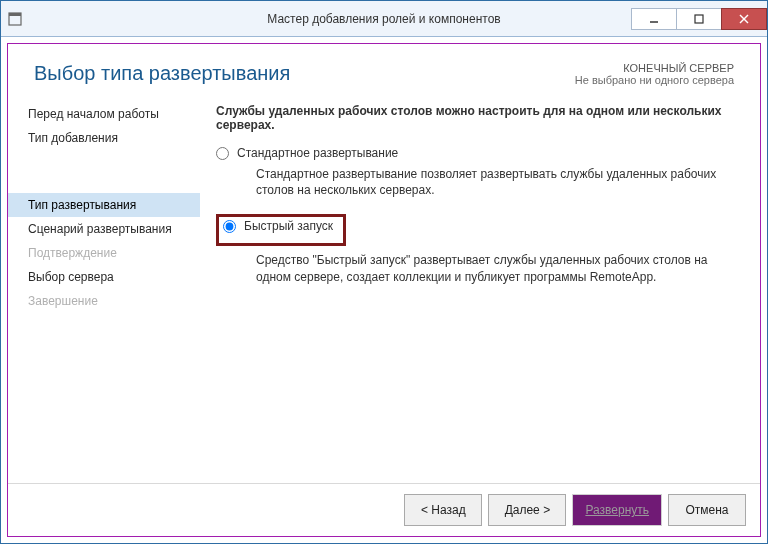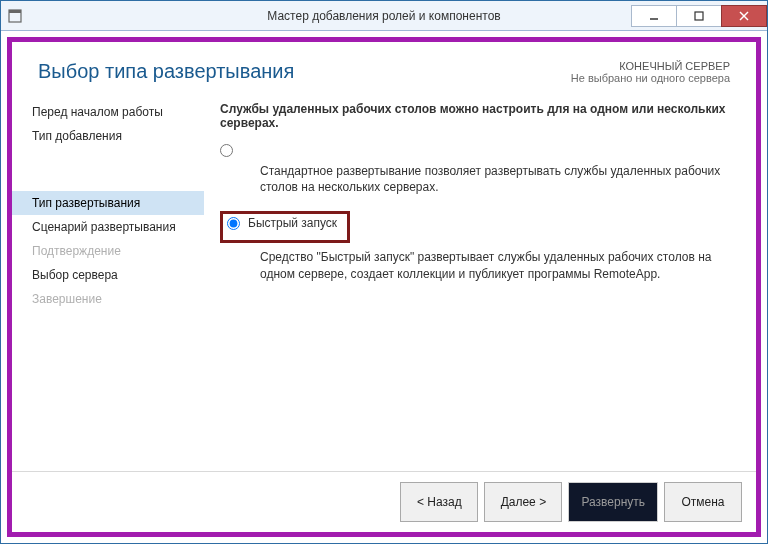--- a/index.html
+++ b/index.html
@@ -5,21 +5,21 @@
 * { margin: 0; padding: 0; box-sizing: border-box; font-family: "Segoe UI", Tahoma, sans-serif; }
 body { background: #fff; }
 .window {
   width: 768px; height: 544px;
   border: 1px solid #2e6da4;
   background: #fff;
   position: relative;
   display: flex; flex-direction: column;
 }
 .titlebar {
-  height: 30px; background: #eef4fb;
+  height: 36px; background: #eef4fb;
   border-bottom: 1px solid #9db8d6;
   display: flex; align-items: center;
   position: relative;
 }
 .titlebar .sysicon {
   width: 28px; height: 30px;
   display: flex; align-items: center; justify-content: center;
   color: #555;
 }
 .titlebar .sysicon svg { width: 14px; height: 14px; }
@@ -38,21 +38,21 @@
   background: #fff;
   display: flex; align-items: center; justify-content: center;
   margin-left: -1px;
   font-size: 12px;
 }
 .titlebar .controls .btn-close {
   background: #c75050; color: #fff; border-color: #8e3535;
 }
 .inner {
   flex: 1; margin: 6px;
-  border: 5px solid #a21caf;
+  border: 1px solid #a21caf;
   display: flex; flex-direction: column;
   background: #fff;
 }
 .header {
   display: flex; padding: 18px 26px 14px 26px;
   justify-content: space-between;
   align-items: flex-start;
 }
 .header h1 {
   font-size: 20px; font-weight: 300;
@@ -87,26 +87,26 @@
 .desc { margin: 2px 0 16px 40px; color: #333; line-height: 1.35; }
 .highlight {
   display: inline-flex; align-items: center;
   border: 3px solid #7d1a1a; padding: 2px 10px 10px 4px;
 }
 .footer {
   border-top: 1px solid #d9d9d9;
   padding: 10px 14px; display: flex; justify-content: flex-end; gap: 6px;
 }
 .footer button {
-  height: 40px; min-width: 78px; padding: 0 12px;
+  height: 32px; min-width: 78px; padding: 0 12px;
   background: #f0f0f0; border: 1px solid #a9a9a9;
   font-size: 12px; color: #222;
 }
 .footer button:disabled {
-  color: #9a9a9a; border-color: #cfcfcf; background: #0f172a;
+  color: #9a9a9a; border-color: #cfcfcf; background: #701a75; text-decoration: underline;
 }
 </style>
 </head>
 <body>
 
 <div class="window">
 
   <div class="titlebar">
     <div class="sysicon">
       <svg viewBox="0 0 14 14">
@@ -153,20 +153,21 @@
           <div class="item">Сценарий развертывания</div>
           <div class="item disabled">Подтверждение</div>
           <div class="item">Выбор сервера</div>
           <div class="item disabled">Завершение</div>
         </div>
       <div class="content">
         <div class="intro">Службы удаленных рабочих столов можно настроить для на одном или нескольких серверах.</div>
         <div id="options">
             <div class="radio-row">
               <input type="radio" name="deploy" style="">
+              <span>Стандартное развертывание</span>
             </div>
             <div class="desc">Стандартное развертывание позволяет развертывать службы удаленных рабочих столов на нескольких серверах.</div>
             <div class="radio-row">
               <span class="highlight">
                 <input type="radio" name="deploy" checked="" style="">
                 <span>Быстрый запуск</span>
               </span>
             </div>
             <div class="desc">Средство "Быстрый запуск" развертывает службы удаленных рабочих столов на одном сервере, создает коллекции и публикует программы RemoteApp.</div>
           </div>

